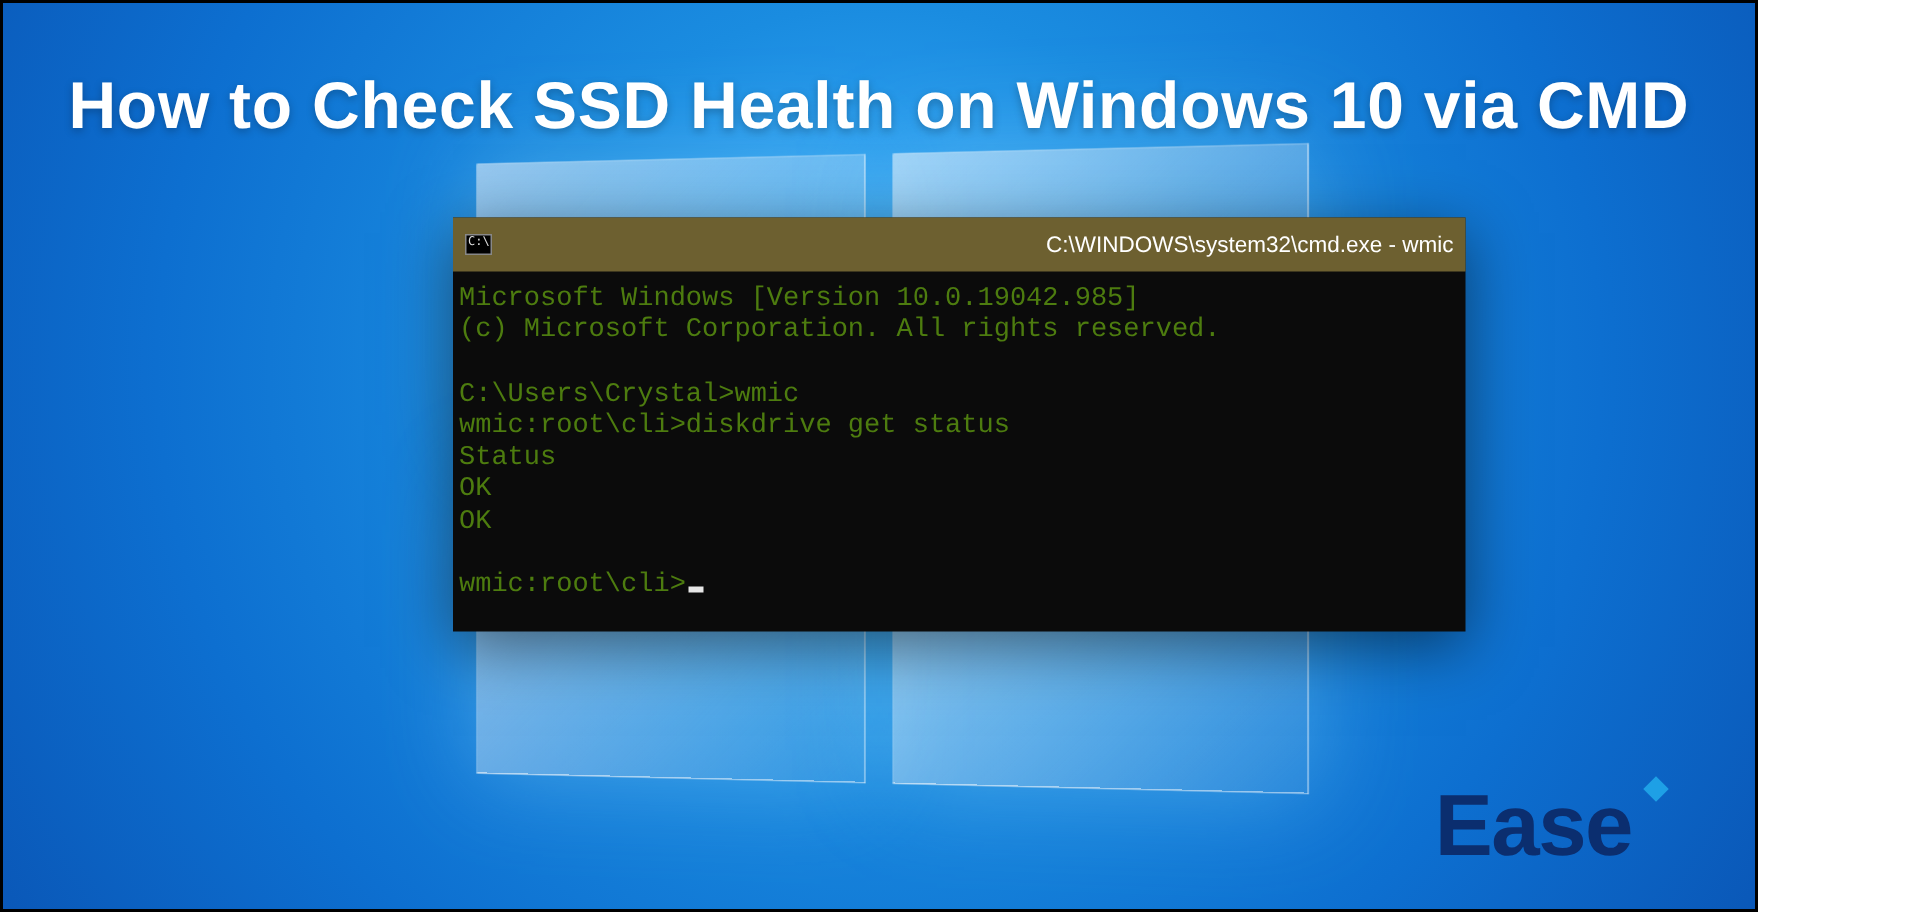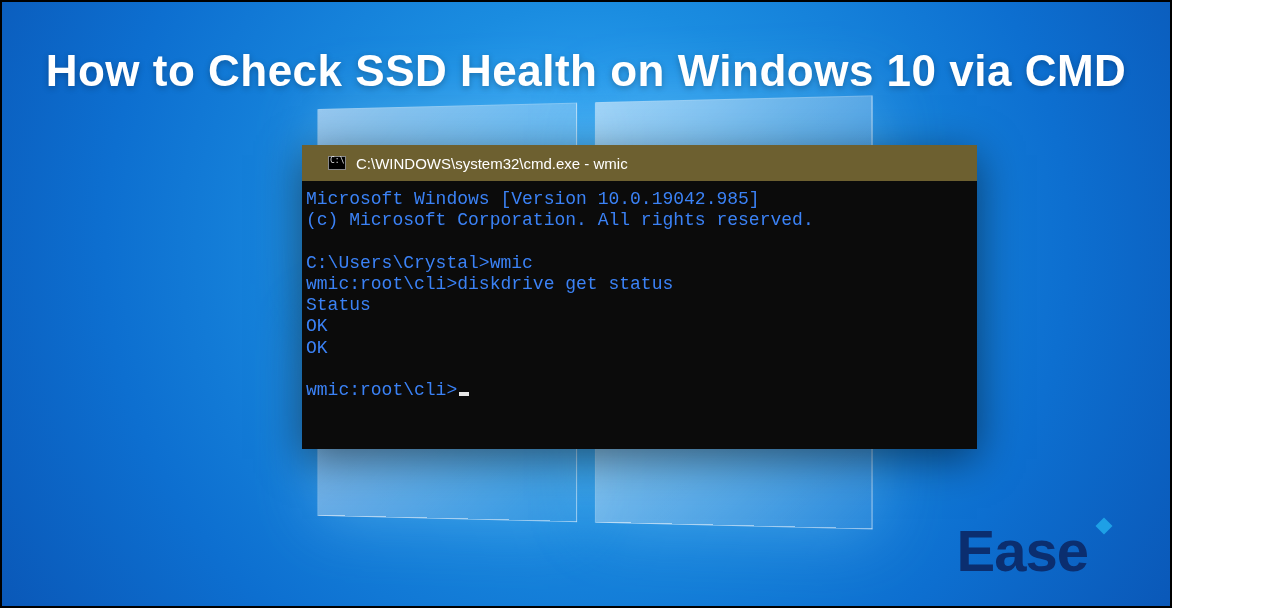--- a/index.html
+++ b/index.html
@@ -46,43 +46,44 @@
     width: 675px;
     background: #0b0b0b;
     box-shadow: 0 10px 40px rgba(0,0,0,0.5);
   }
   .cmd-titlebar {
     height: 36px;
     background: linear-gradient(#6d6030, #6d6030);
     display: flex;
     align-items: center;
     gap: 10px;
-    padding: 0 26px;
+    padding: 0 8px;
     color: #fff;
     font-size: 15px;
     font-family: "Segoe UI", Arial, sans-serif;
+    justify-content: space-between;
   }
   .cmd-icon {
     width: 18px; height: 14px;
     background: #000;
     border: 1px solid #888;
     position: relative;
     flex: 0 0 auto;
   }
   .cmd-icon::after {
     content: "C:\\";
     position: absolute;
     left: 1px; top: -1px;
     font-size: 8px;
     color: #ddd;
     font-family: Consolas, monospace;
   }
   .cmd-body {
-    padding: 8px 4px 48px 4px;
-    color: #3b82f6;
+    padding: 8px 4px 20px 4px;
+    color: #4d7c0f;
     font-family: Consolas, "Courier New", monospace;
     font-size: 18px;
     line-height: 1.18;
     white-space: pre;
   }
   .cursor {
     display: inline-block;
     width: 10px; height: 4px;
     background: #e6e6e6;
     vertical-align: -1px;

